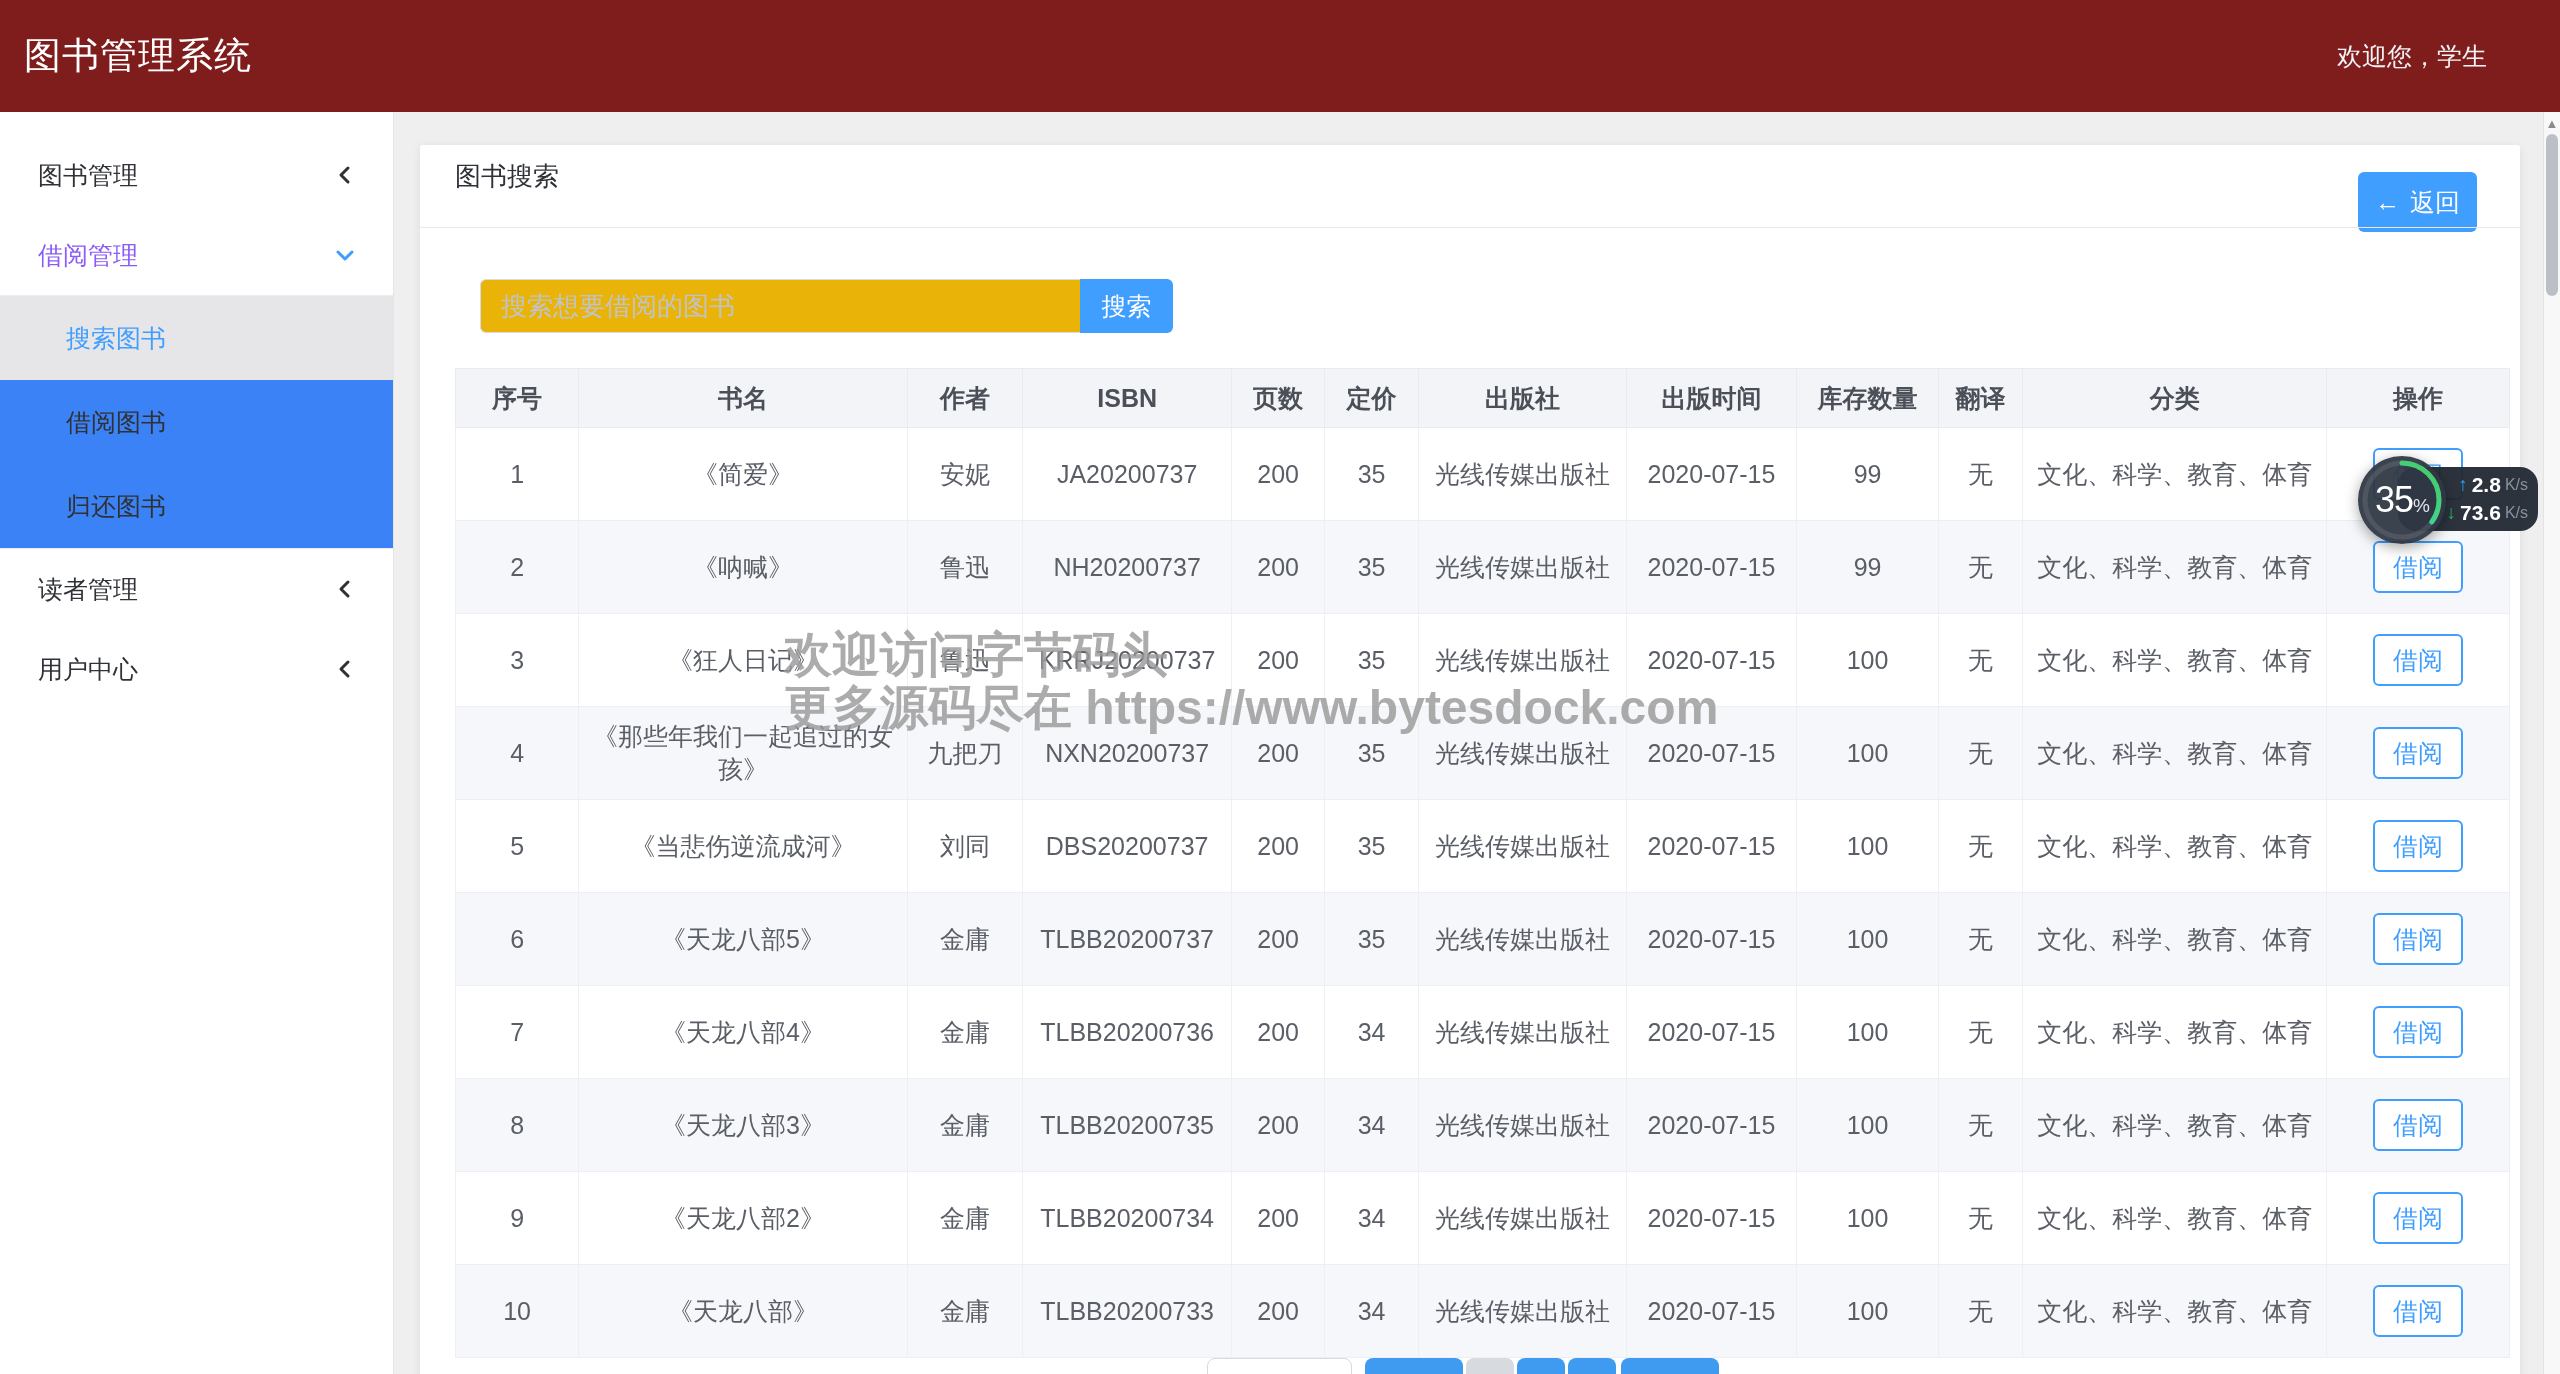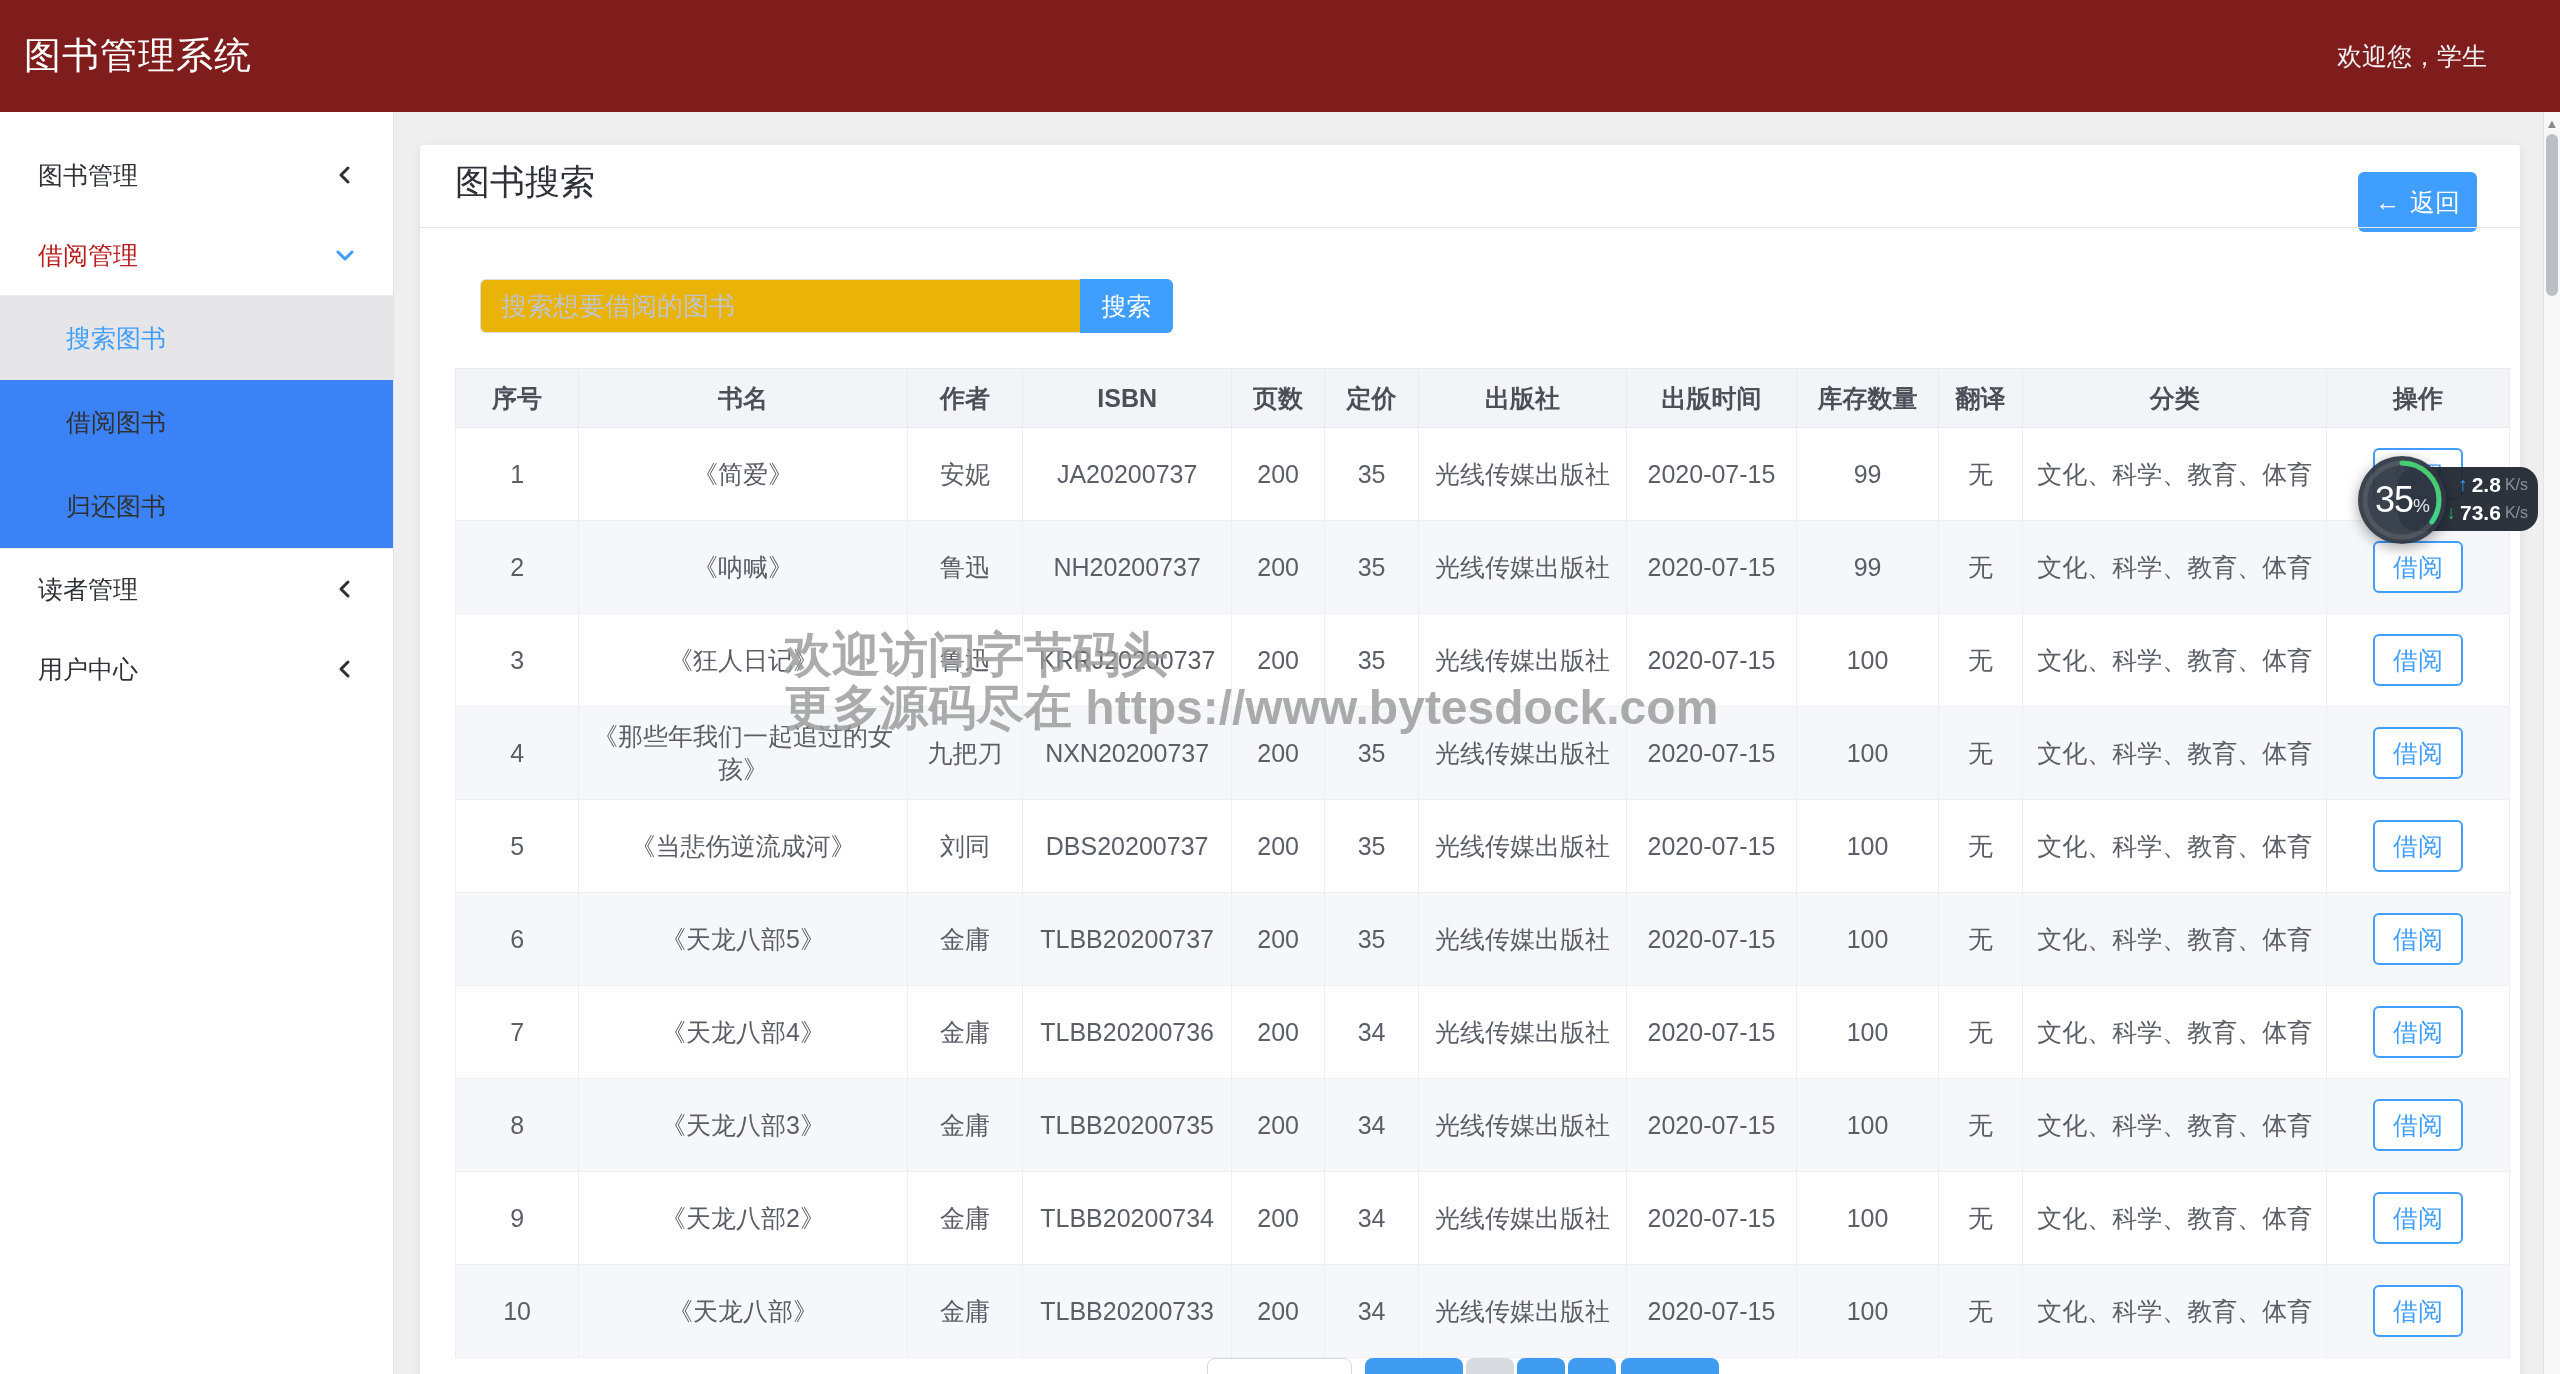--- a/index.html
+++ b/index.html
@@ -10,33 +10,33 @@
   .topbar { position:absolute; left:0; top:0; width:2560px; height:112px;
     background:#7f1d1d; display:flex; align-items:center; justify-content:space-between; z-index:20; }
   .topbar .brand { color:#ffffff; font-size:37px; padding-left:24px; letter-spacing:1px; }
   .topbar .welcome { color:#f2f3f5; font-size:25px; padding-right:73px; }
 
   
   .sidebar { position:absolute; left:0; top:112px; width:394px; bottom:0;
     background:#ffffff; border-right:1px solid #e4e4e4; padding-top:23px; z-index:10; }
   .menu-item { height:80px; display:flex; align-items:center; justify-content:space-between;
     padding:0 36px 0 38px; font-size:25px; color:#2f3237; cursor:pointer; }
-  .menu-item.active-parent { color:#b91c1c; }
+  .menu-item.active-parent { color:#8b5cf6; }
   .submenu { background:#3b82f6; border-top:1px solid #ececec; border-bottom:1px solid #ececec; }
   .submenu-item { height:84px; display:flex; align-items:center; padding-left:66px;
     font-size:25px; color:#303133; cursor:pointer; }
   .submenu-item.active { background:#e6e6e9; color:#409eff; }
   .icon-svg { width:30px; height:30px; display:block; }
   .chev { width:24px; height:24px; display:block; }
 
   
   .content { position:absolute; left:394px; top:112px; right:0; bottom:0; background:#efefef; }
   .card { position:absolute; left:26px; top:33px; width:2100px; height:1260px;
     background:#ffffff; box-shadow:0 2px 10px rgba(0,0,0,0.08); border-radius:3px; }
-  .page-title { position:absolute; left:35px; top:14px; font-size:35px; color:#2e3138; }
+  .page-title { position:absolute; left:35px; top:14px; font-size:26px; color:#2e3138; }
   .back-btn { position:absolute; right:43px; top:27px; width:119px; height:60px;
     background:#409eff; color:#ffffff; font-size:25px; border:none; border-radius:6px;
     display:flex; align-items:center; justify-content:center; gap:10px; cursor:pointer; }
   .title-divider { position:absolute; left:0; top:82px; width:100%; height:1px; background:#e8e8e8; }
 
   .search-input { position:absolute; left:60px; top:134px; width:600px; height:54px;
     border:1px solid #d9dce3; border-right:none; border-radius:6px 0 0 6px;
     font-size:26px; color:#303133; padding:0 20px; outline:none; background:#eab308; }
   .search-input::placeholder { color:#bfc4cc; }
   .search-btn { position:absolute; left:660px; top:134px; width:93px; height:54px;

